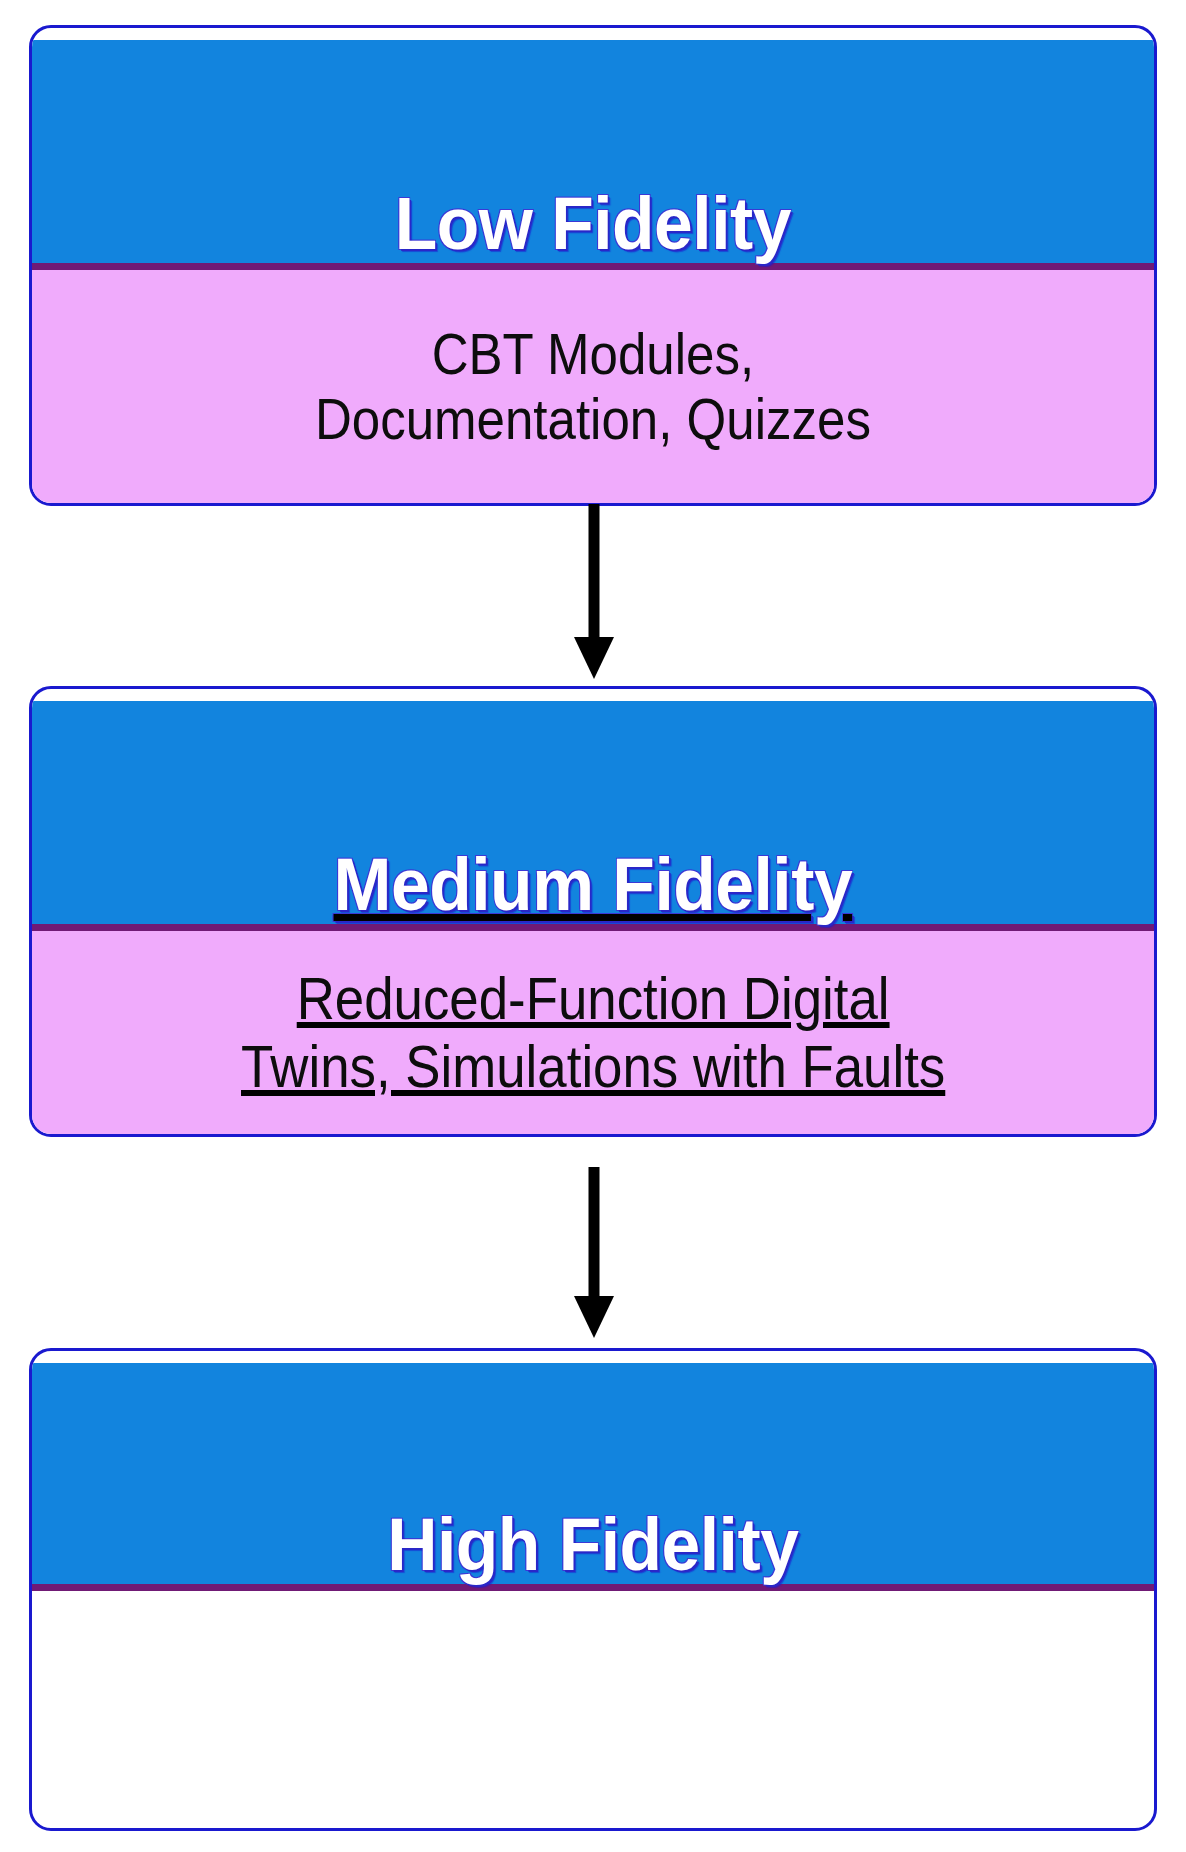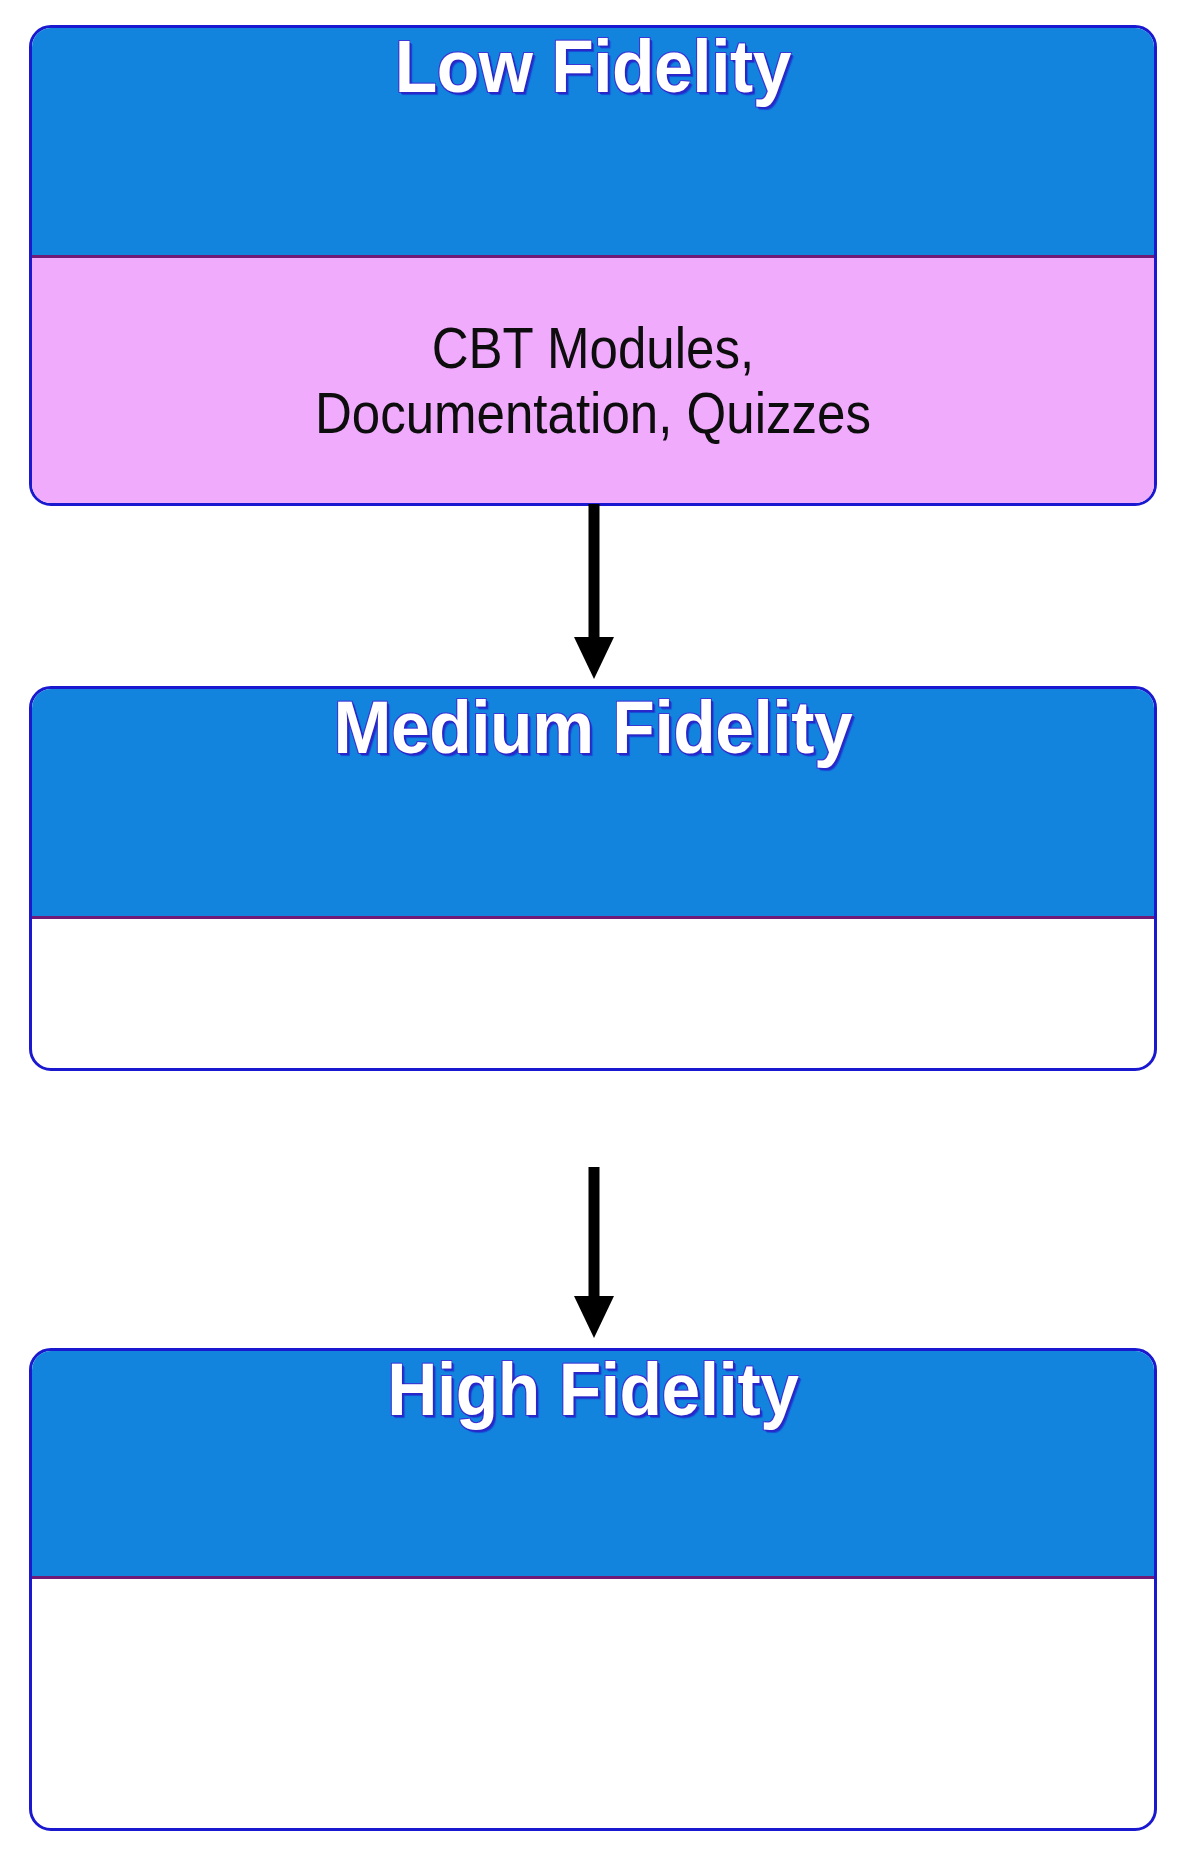--- a/index.html
+++ b/index.html
@@ -31,24 +31,25 @@
     border-radius: 22px;
     background: #ffffff;
     overflow: hidden;
     display: flex;
     flex-direction: column;
   }
 
   .node-header {
     background: #1284de;
     display: flex;
-    align-items: flex-start;
+    align-items: flex-end;
     justify-content: center;
-    border-bottom: 3px solid #701a75;
+    border-bottom: 7px solid #701a75;
     box-sizing: border-box;
+    margin-top: 12px;
   }
 
   .node-title {
     color: #ffffff;
     font-weight: bold;
     font-size: 74px;
     line-height: 1.05;
     letter-spacing: -0.5px;
     text-align: center;
     font-family: "Liberation Sans", sans-serif;
@@ -78,21 +79,21 @@
     text-align: center;
     font-family: "Liberation Sans", sans-serif;
     transform: scaleX(0.88);
     white-space: pre-line;
   }
 
   
   #node-low        { top: 25px;   height: 481px; }
   #node-low   .node-header  { height: 230px; }
 
-  #node-medium     { top: 686px;  height: 385px; }
+  #node-medium     { top: 686px;  height: 451px; text-decoration: underline; }
   #node-medium .node-header { height: 230px; }
   #node-medium .node-desc   { font-size: 60px; }
 
   #node-high       { top: 1348px; height: 483px; }
   #node-high  .node-header  { height: 228px; }
 
   
   .arrow {
     position: absolute;
     left: 0;
@@ -121,20 +122,24 @@
     <svg width="1186" height="184" viewBox="0 0 1186 184">
       <line x1="594" y1="0" x2="594" y2="140" stroke="#000000" stroke-width="11"></line>
       <polygon points="574,133 614,133 594,175" fill="#000000"></polygon>
     </svg>
   </div>
 
   <div class="node" id="node-medium">
     <div class="node-header">
       <div class="node-title">Medium Fidelity</div>
     </div>
+    <div class="node-body">
+      <div class="node-desc">Reduced-Function Digital
+Twins, Simulations with Faults</div>
+    </div>
   </div>
 
   <div class="arrow" id="arrow-medium-to-high">
     <svg width="1186" height="180" viewBox="0 0 1186 180">
       <line x1="594" y1="0" x2="594" y2="136" stroke="#000000" stroke-width="11"></line>
       <polygon points="574,129 614,129 594,171" fill="#000000"></polygon>
     </svg>
   </div>
 
   <div class="node" id="node-high">

